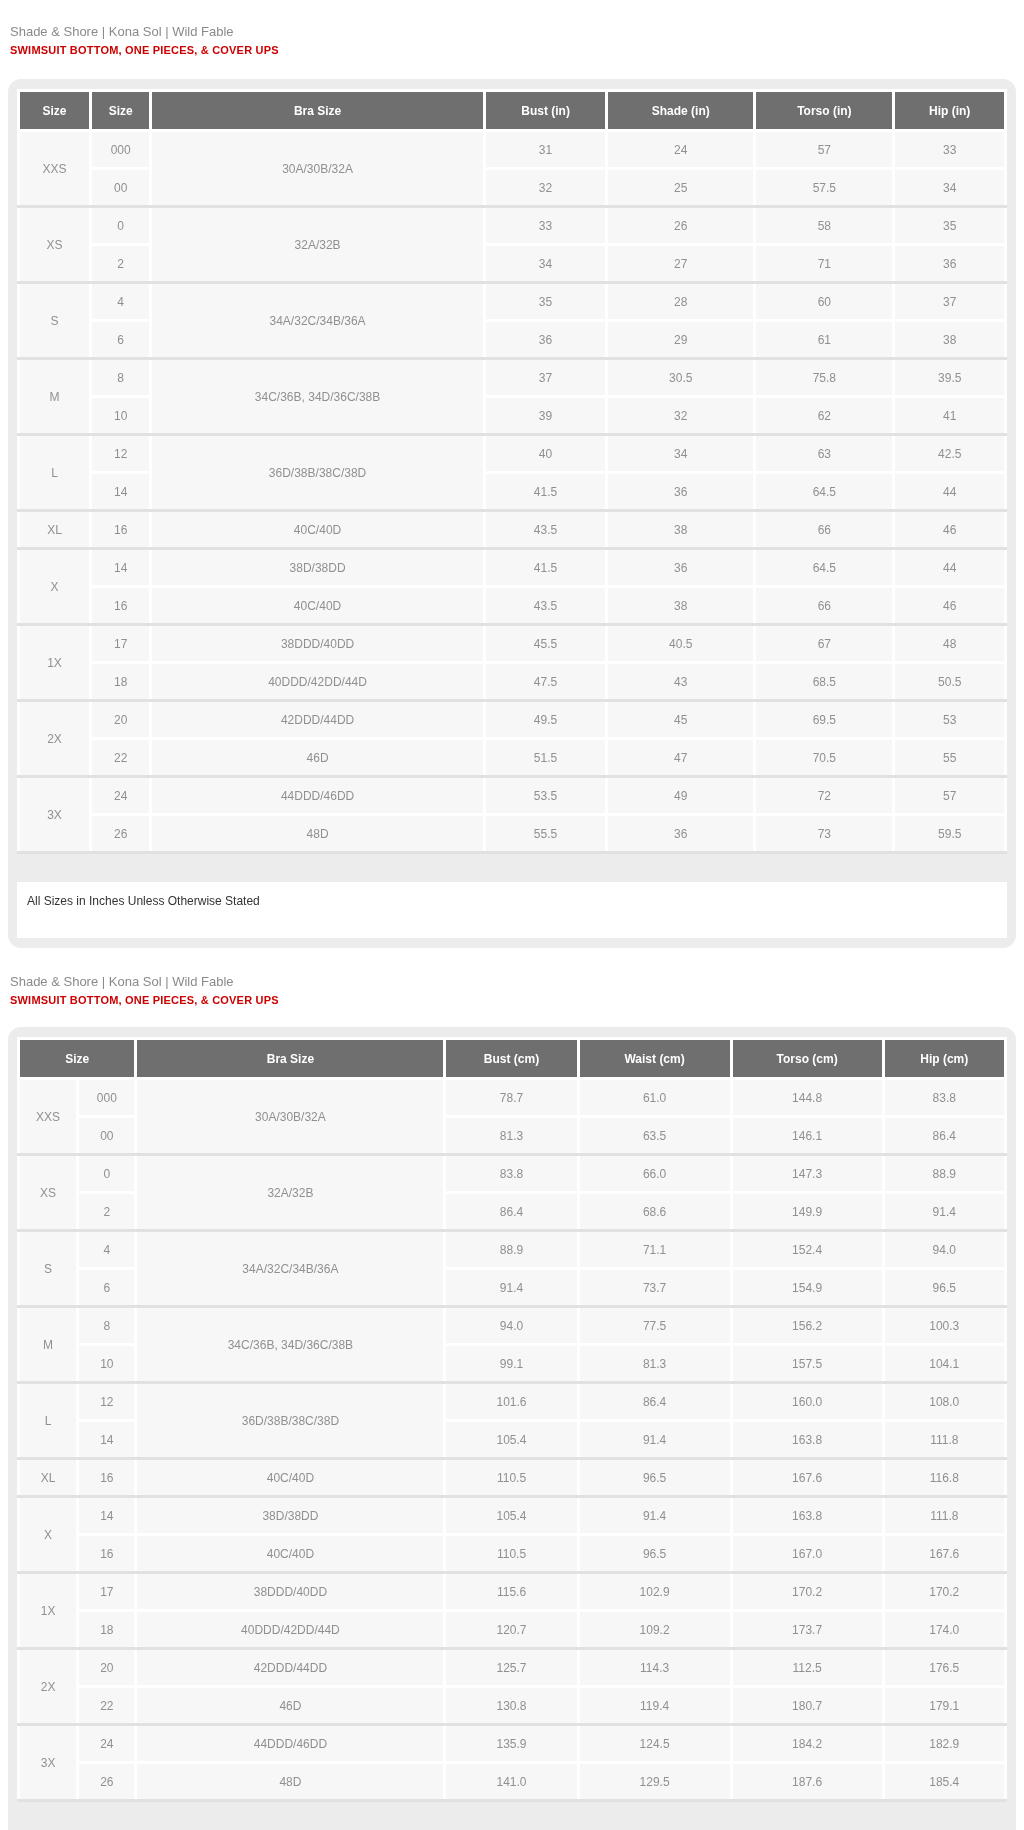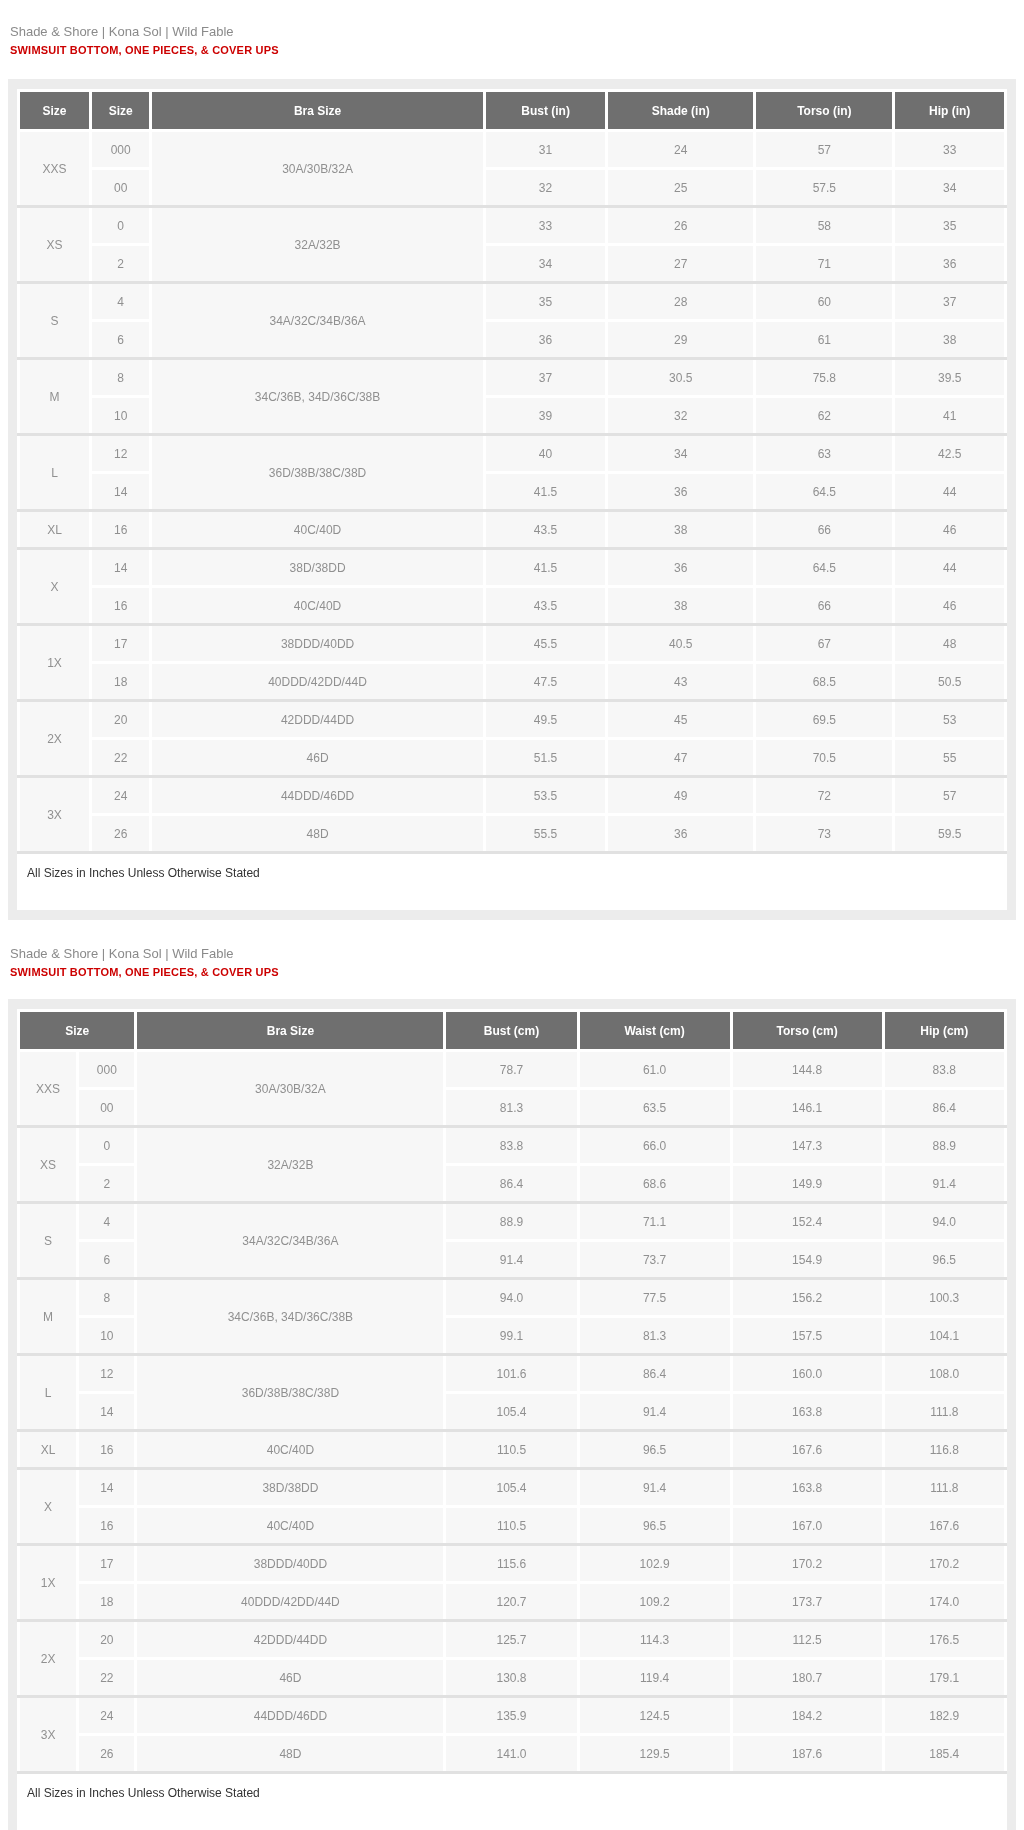--- a/index.html
+++ b/index.html
@@ -4,21 +4,21 @@
 <style>
   html,body{margin:0;padding:0;}
   body{
     width:1024px;height:1830px;background:#ffffff;
     font-family:"Liberation Sans",sans-serif;overflow:hidden;
   }
   .titles{padding:24px 0 0 10px;}
   .section-cm .titles{padding-top:26px;}
   .brand-line{font-size:13px;color:#8a8a8a;line-height:16px;}
   .category-line{font-size:11px;font-weight:bold;color:#cc0000;line-height:17px;margin-top:2px;letter-spacing:.2px;}
-  .panel{margin:20px 8px 0 8px;background:#ececec;padding:10px 9px;}
+  .panel{margin:20px 8px 0 8px;background:#ececec;padding:10px 9px;border-radius:13px;}
   .section-cm .panel{margin-top:18px;}
   table.size-chart{width:100%;border-collapse:collapse;table-layout:fixed;background:#ffffff;}
   table.size-chart th{
     background:#6f6f6f;color:#ffffff;font-size:12px;font-weight:bold;
     height:37px;border:3px solid #ffffff;text-align:center;padding:0 2px;
   }
   table.size-chart td{
     background:#f7f7f7;color:#909090;font-size:12px;text-align:center;
     height:35px;border:3px solid #ffffff;vertical-align:middle;padding:0 2px;
   }
@@ -31,21 +31,21 @@
   .t-in col:nth-child(5){width:15.0%}
   .t-in col:nth-child(6){width:14.1%}
   .t-in col:nth-child(7){width:11.3%}
   .t-cm col:nth-child(1){width:6.0%}
   .t-cm col:nth-child(2){width:5.9%}
   .t-cm col:nth-child(3){width:31.3%}
   .t-cm col:nth-child(4){width:13.5%}
   .t-cm col:nth-child(5){width:15.5%}
   .t-cm col:nth-child(6){width:15.4%}
   .t-cm col:nth-child(7){width:12.4%}
-  .footnote{background:#ffffff;padding:12px 10px 30px 10px;font-size:12px;color:#333333;}
+  .footnote{background:#ffffff;padding:12px 10px 30px 10px;font-size:12px;color:#333333;margin-top:28px;}
 </style>
 </head>
 <body>
 
 <section class="section section-in">
   <div class="titles">
     <div class="brand-line">Shade &amp; Shore | Kona Sol | Wild Fable</div>
     <div class="category-line">SWIMSUIT BOTTOM, ONE PIECES, &amp; COVER UPS</div>
   </div>
   <div class="panel">

